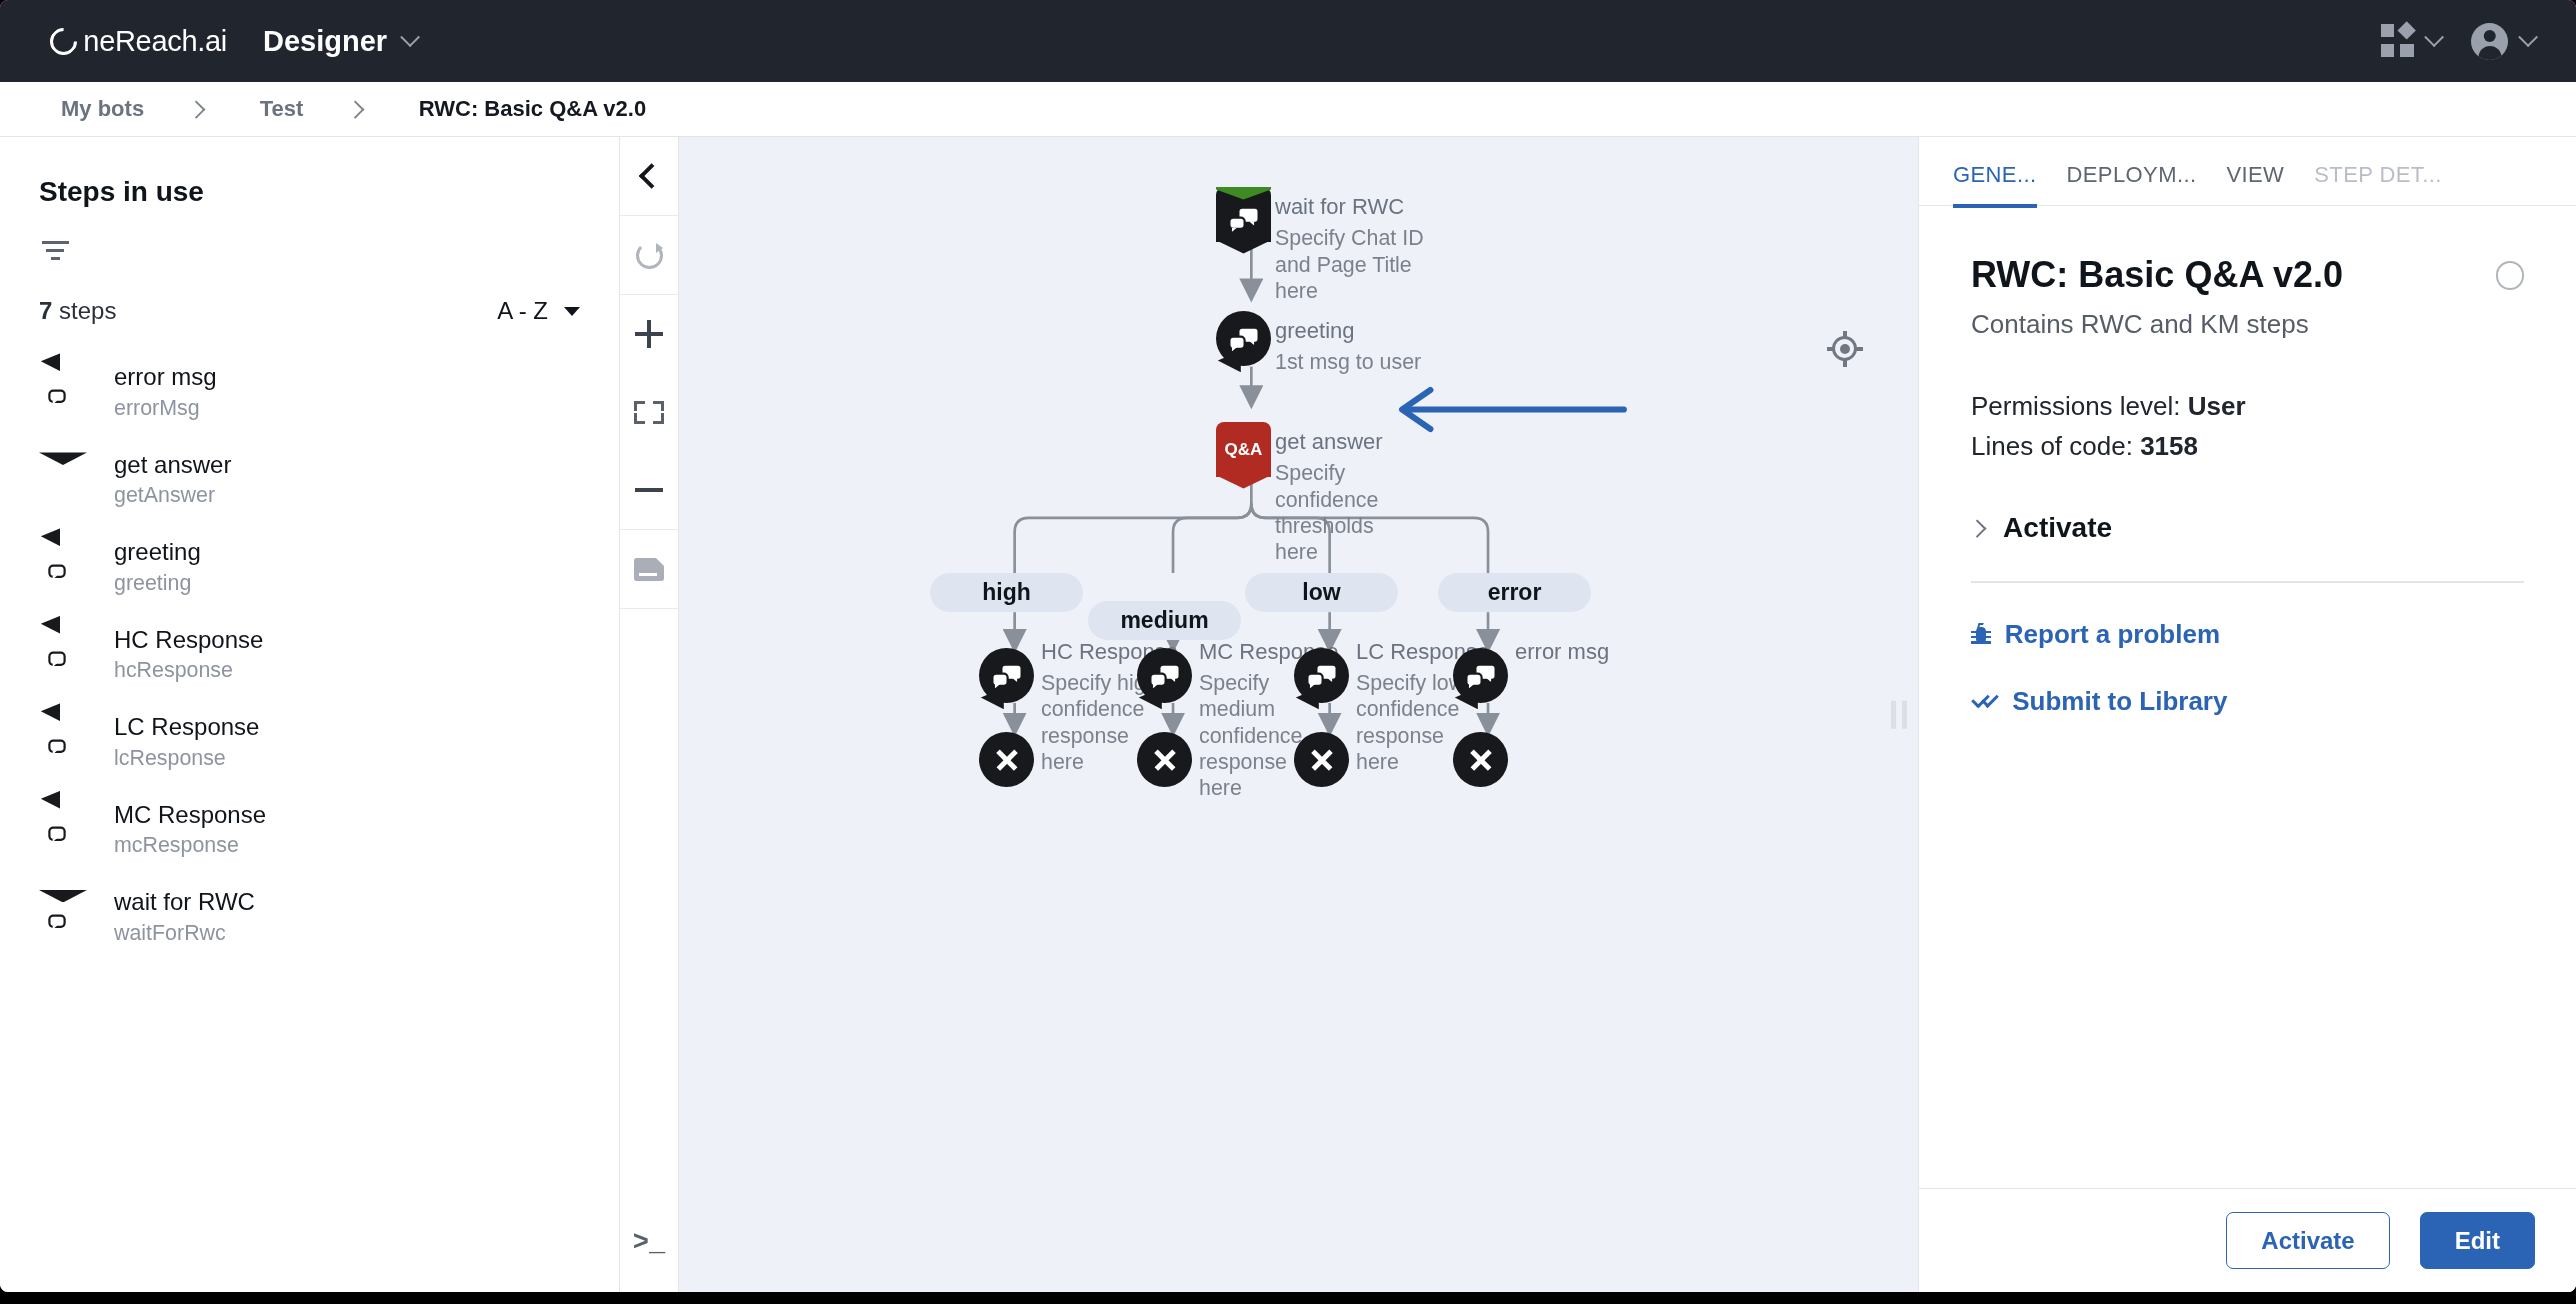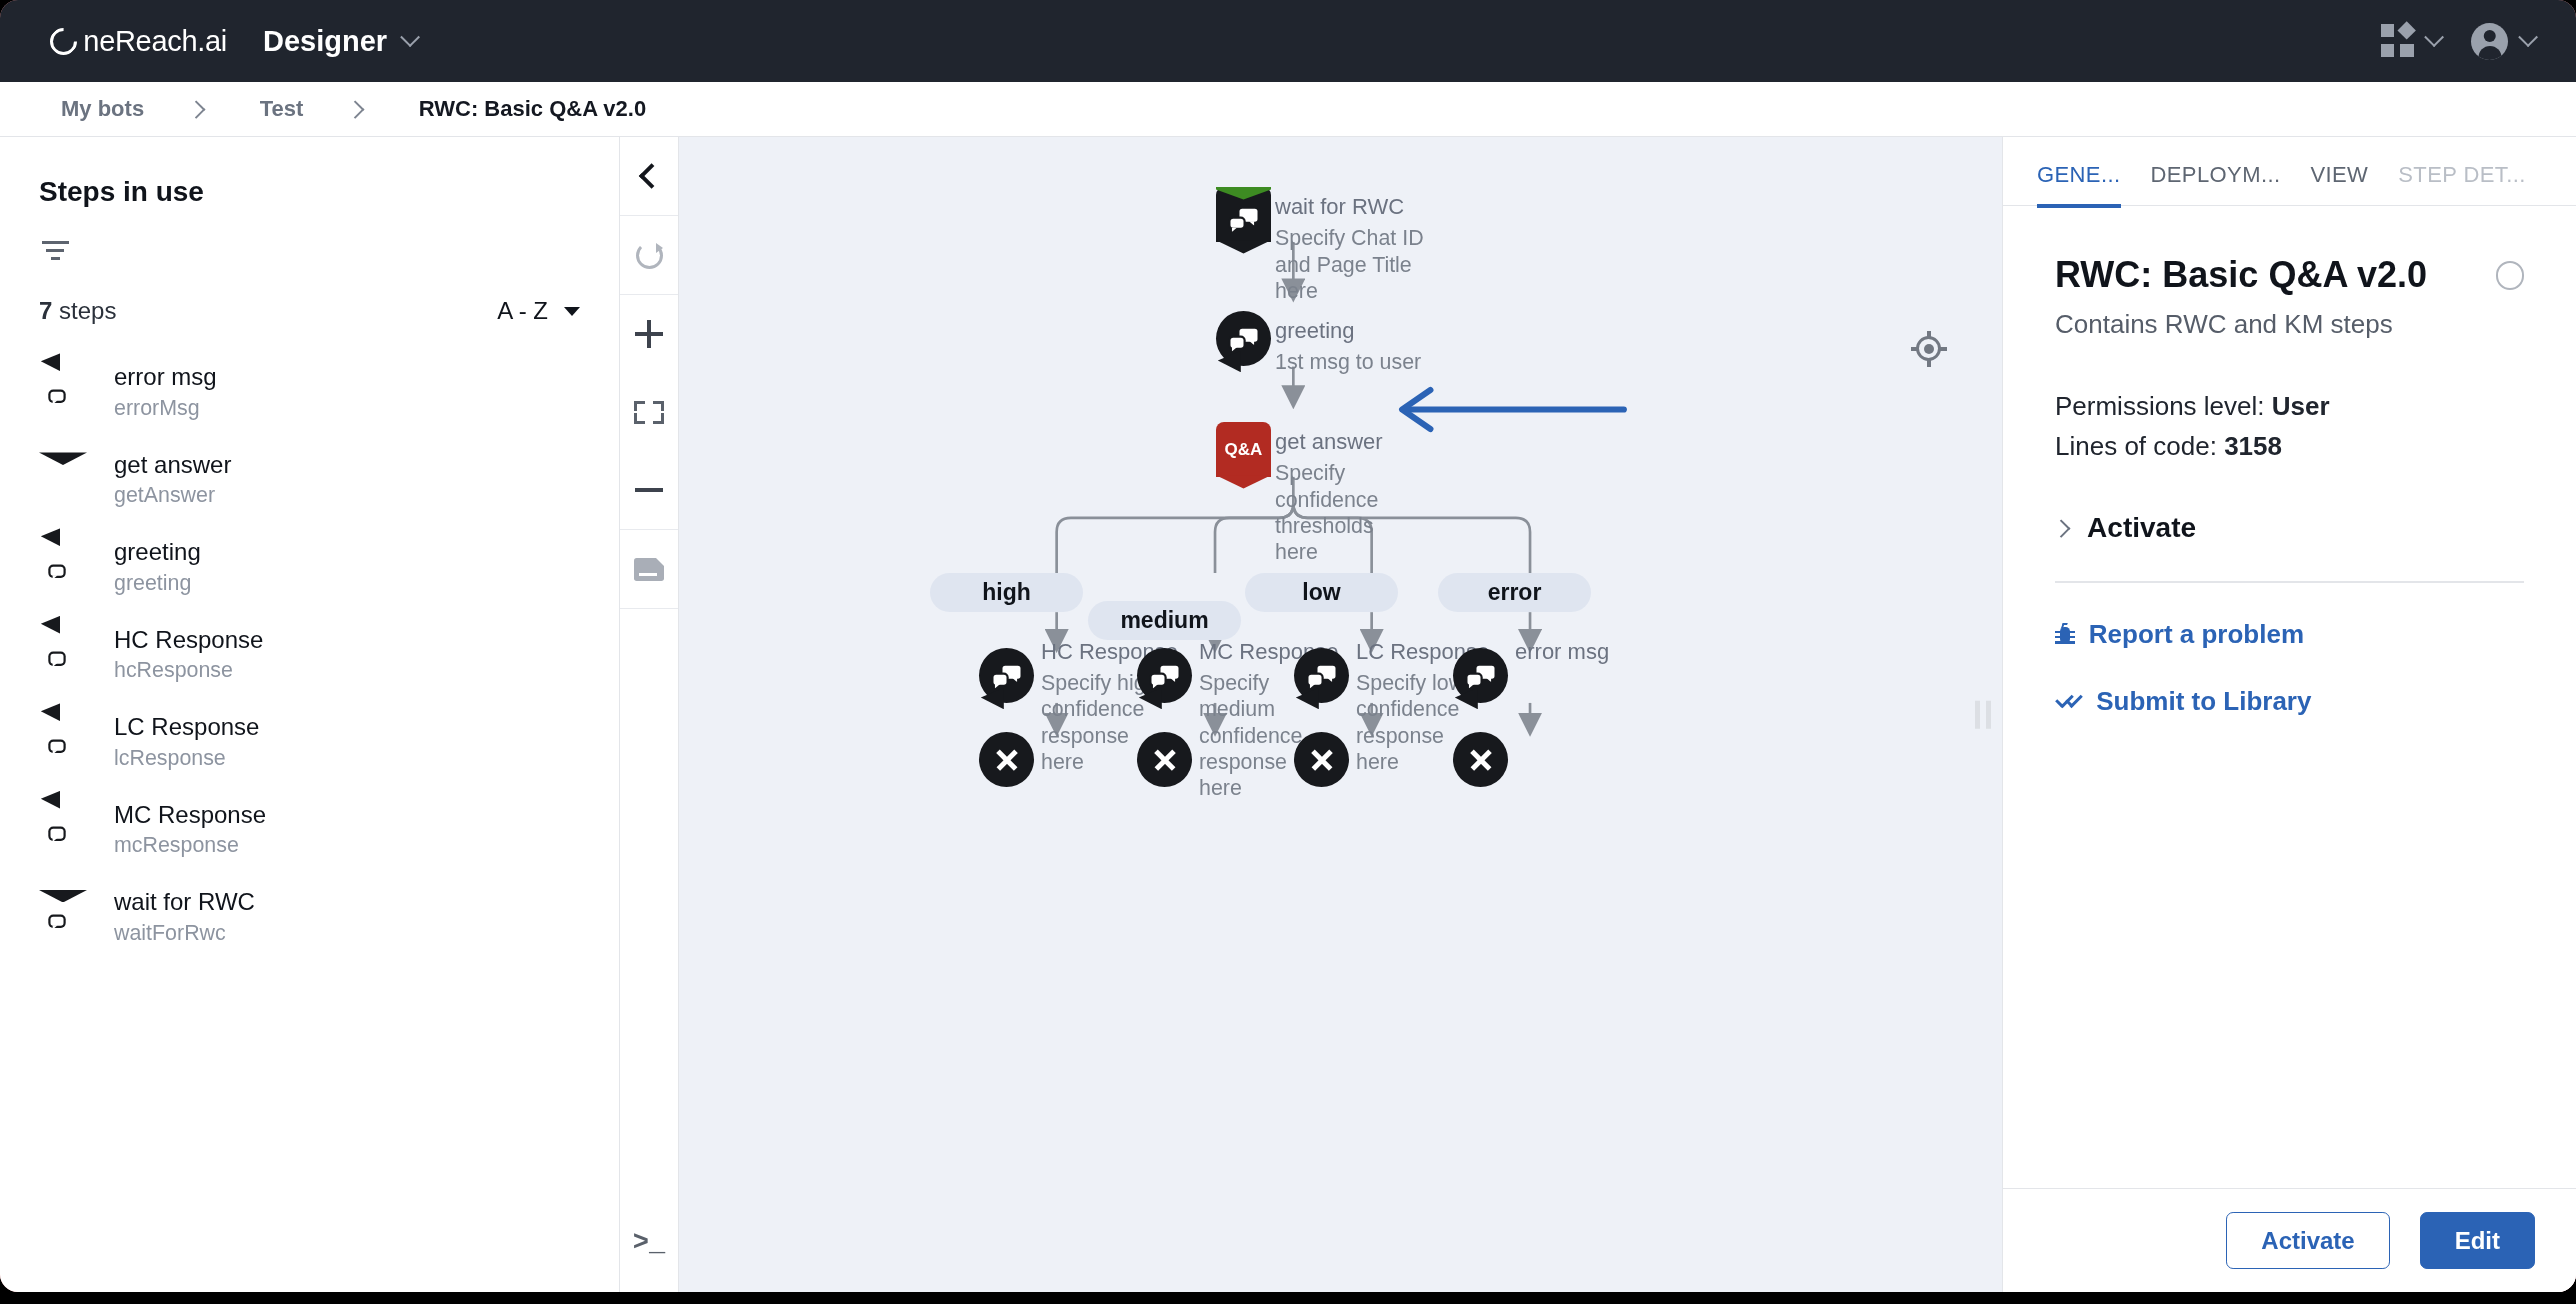--- a/index.html
+++ b/index.html
@@ -7,21 +7,21 @@
     width: 2576px; height: 1305px;
     background: #000;
     font-family: "Liberation Sans", sans-serif;
     overflow: hidden;
   }
   .window {
     position: absolute;
     left: 0; top: 0;
     width: 2576px; height: 1292px;
     background: #fca5a5;
-    border-radius: 18px;
+    border-radius: 8px;
     overflow: hidden;
   }
 
   
   .topbar {
     height: 82px;
     background: #20252e;
     display: flex; align-items: center;
     padding: 0 41px 0 50px;
     position: relative;
@@ -394,21 +394,21 @@
     background: #dfe5f0; border-radius: 19.6px;
     height: 39px; min-width: 153px;
     display: flex; align-items: center; justify-content: center;
     font-size: 23px; font-weight: 700; color: #10141b;
   }
 
   .annot-arrow { position: absolute; left: 710px; top: 246px; }
 
   
   .rpanel {
-    width: 574px;
+    width: 658px;
     background: #fff;
     display: flex; flex-direction: column;
     position: relative;
     border-left: 1.3px solid #e3e5e9;
   }
   .drag-handle {
     position: absolute; left: -28.5px; top: 50%; transform: translateY(-50%);
     display: flex; gap: 6.2px; cursor: col-resize;
   }
   .drag-handle i { width: 5.3px; height: 28.5px; background: #dcdfe4; display: block; }

